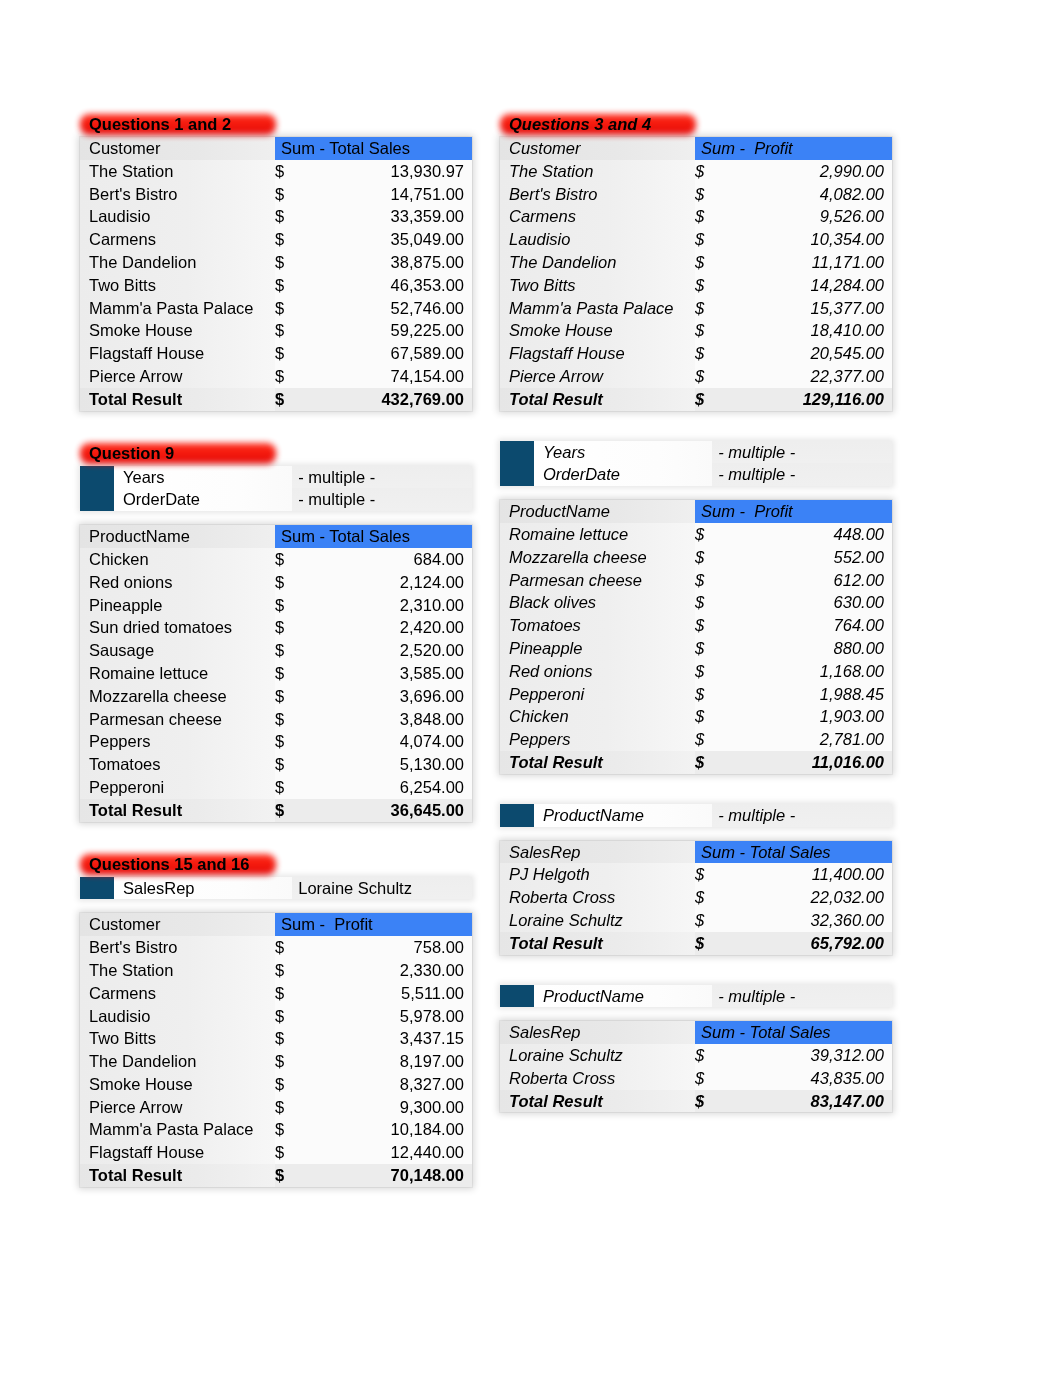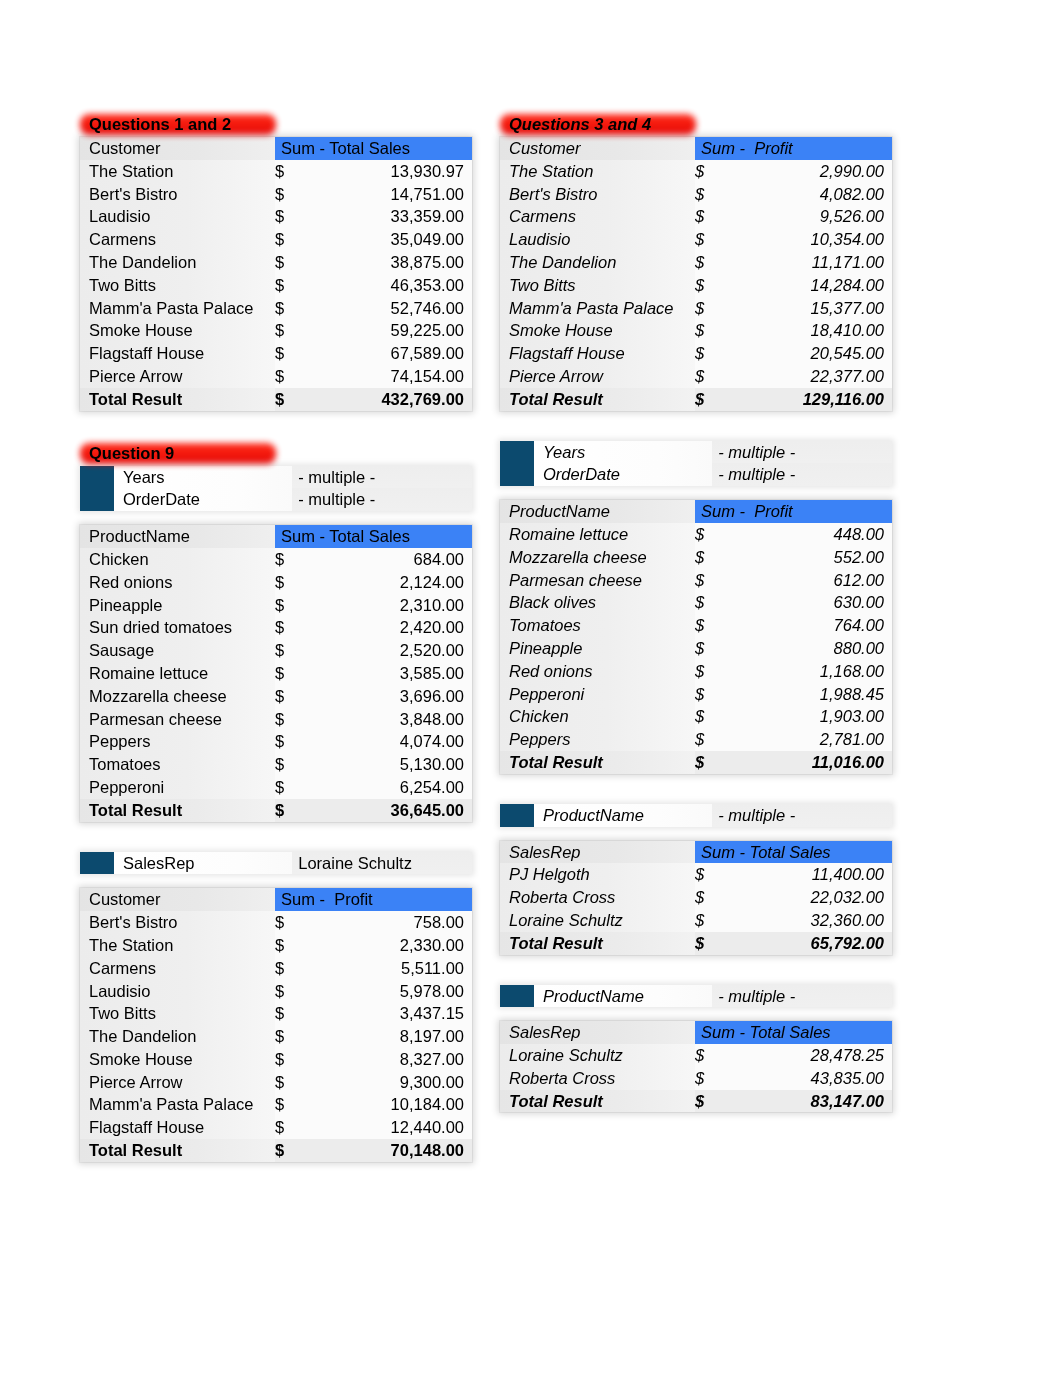--- a/index.html
+++ b/index.html
@@ -282,20 +282,21 @@
           </div>
           <div class="row total">
             <div class="c-label">Total Result</div>
             <div class="c-cur">$</div>
             <div class="c-val">36,645.00</div>
           </div>
         </div>
       </div>
       <div class="gap-md"></div>
       <div class="section">
+        <div class="qtitle"><span class="hl" style="width: 196px;"></span><span class="qlabel">Questions 15 and 16</span></div>
         <div class="fpanel">
           <div class="row filter">
             <div class="c-label">SalesRep</div>
             <div class="c-plain">Loraine Schultz</div>
           </div>
         </div>
         <div class="gap-sm"></div>
         <div class="panel">
           <div class="row header">
             <div class="c-label">Customer</div>
@@ -545,21 +546,21 @@
         </div>
         <div class="gap-sm"></div>
         <div class="panel">
           <div class="row header">
             <div class="c-label">SalesRep</div>
             <div class="c-head">Sum - Total Sales</div>
           </div>
           <div class="row">
             <div class="c-label">Loraine Schultz</div>
             <div class="c-cur">$</div>
-            <div class="c-val">28,478.25</div>
+            <div class="c-val">39,312.00</div>
           </div>
           <div class="row">
             <div class="c-label">Roberta Cross</div>
             <div class="c-cur">$</div>
             <div class="c-val">43,835.00</div>
           </div>
           <div class="row total">
             <div class="c-label">Total Result</div>
             <div class="c-cur">$</div>
             <div class="c-val">83,147.00</div>

